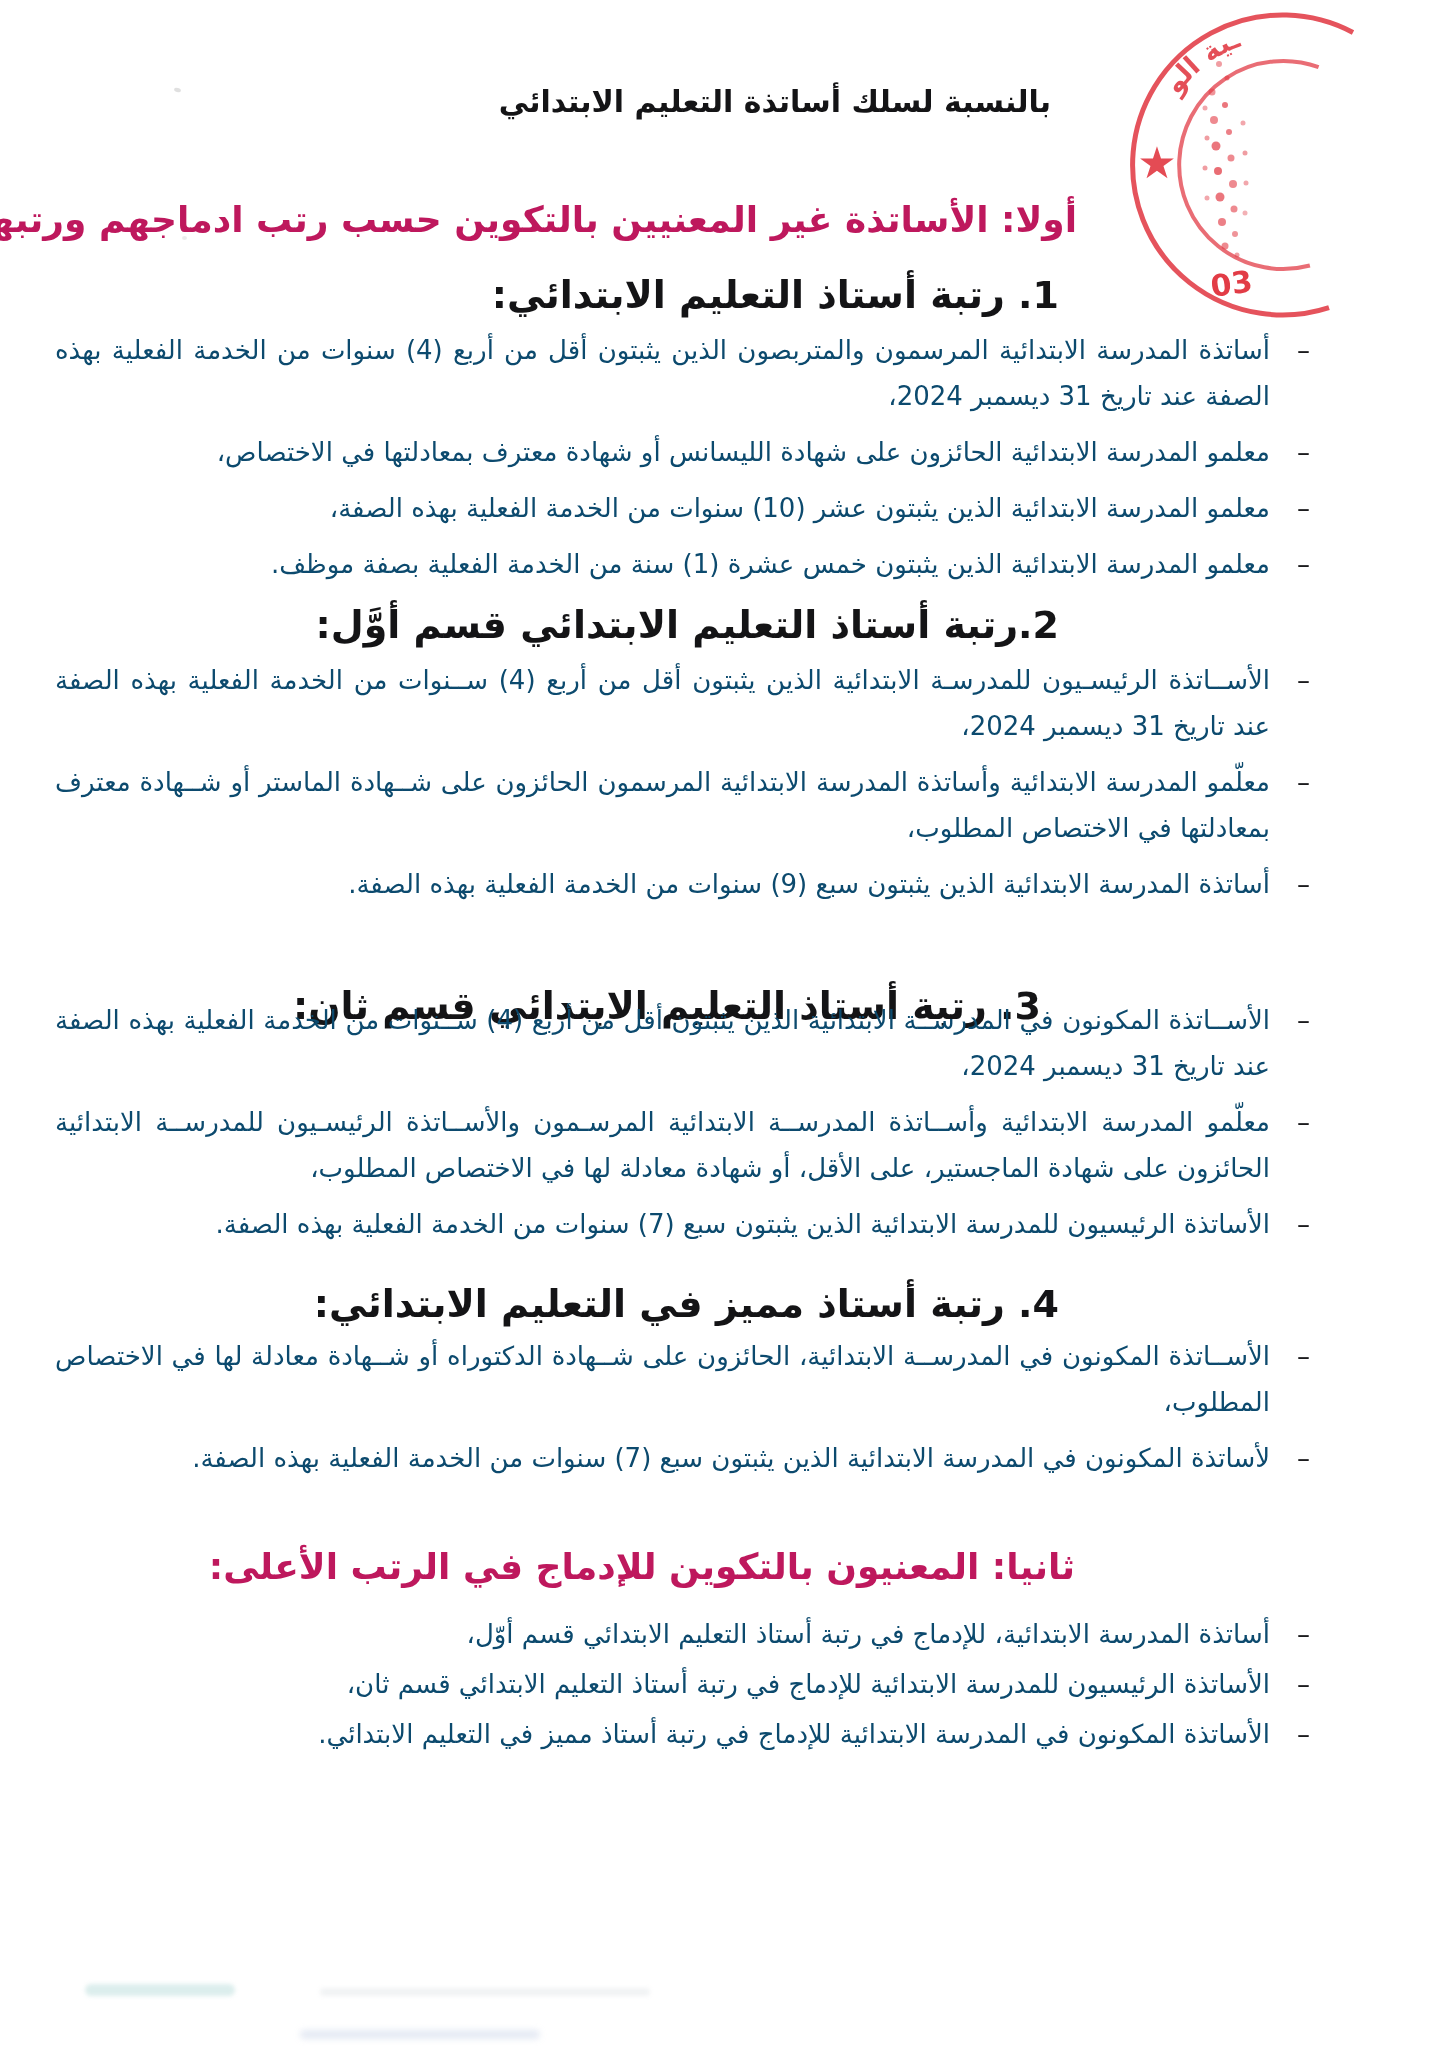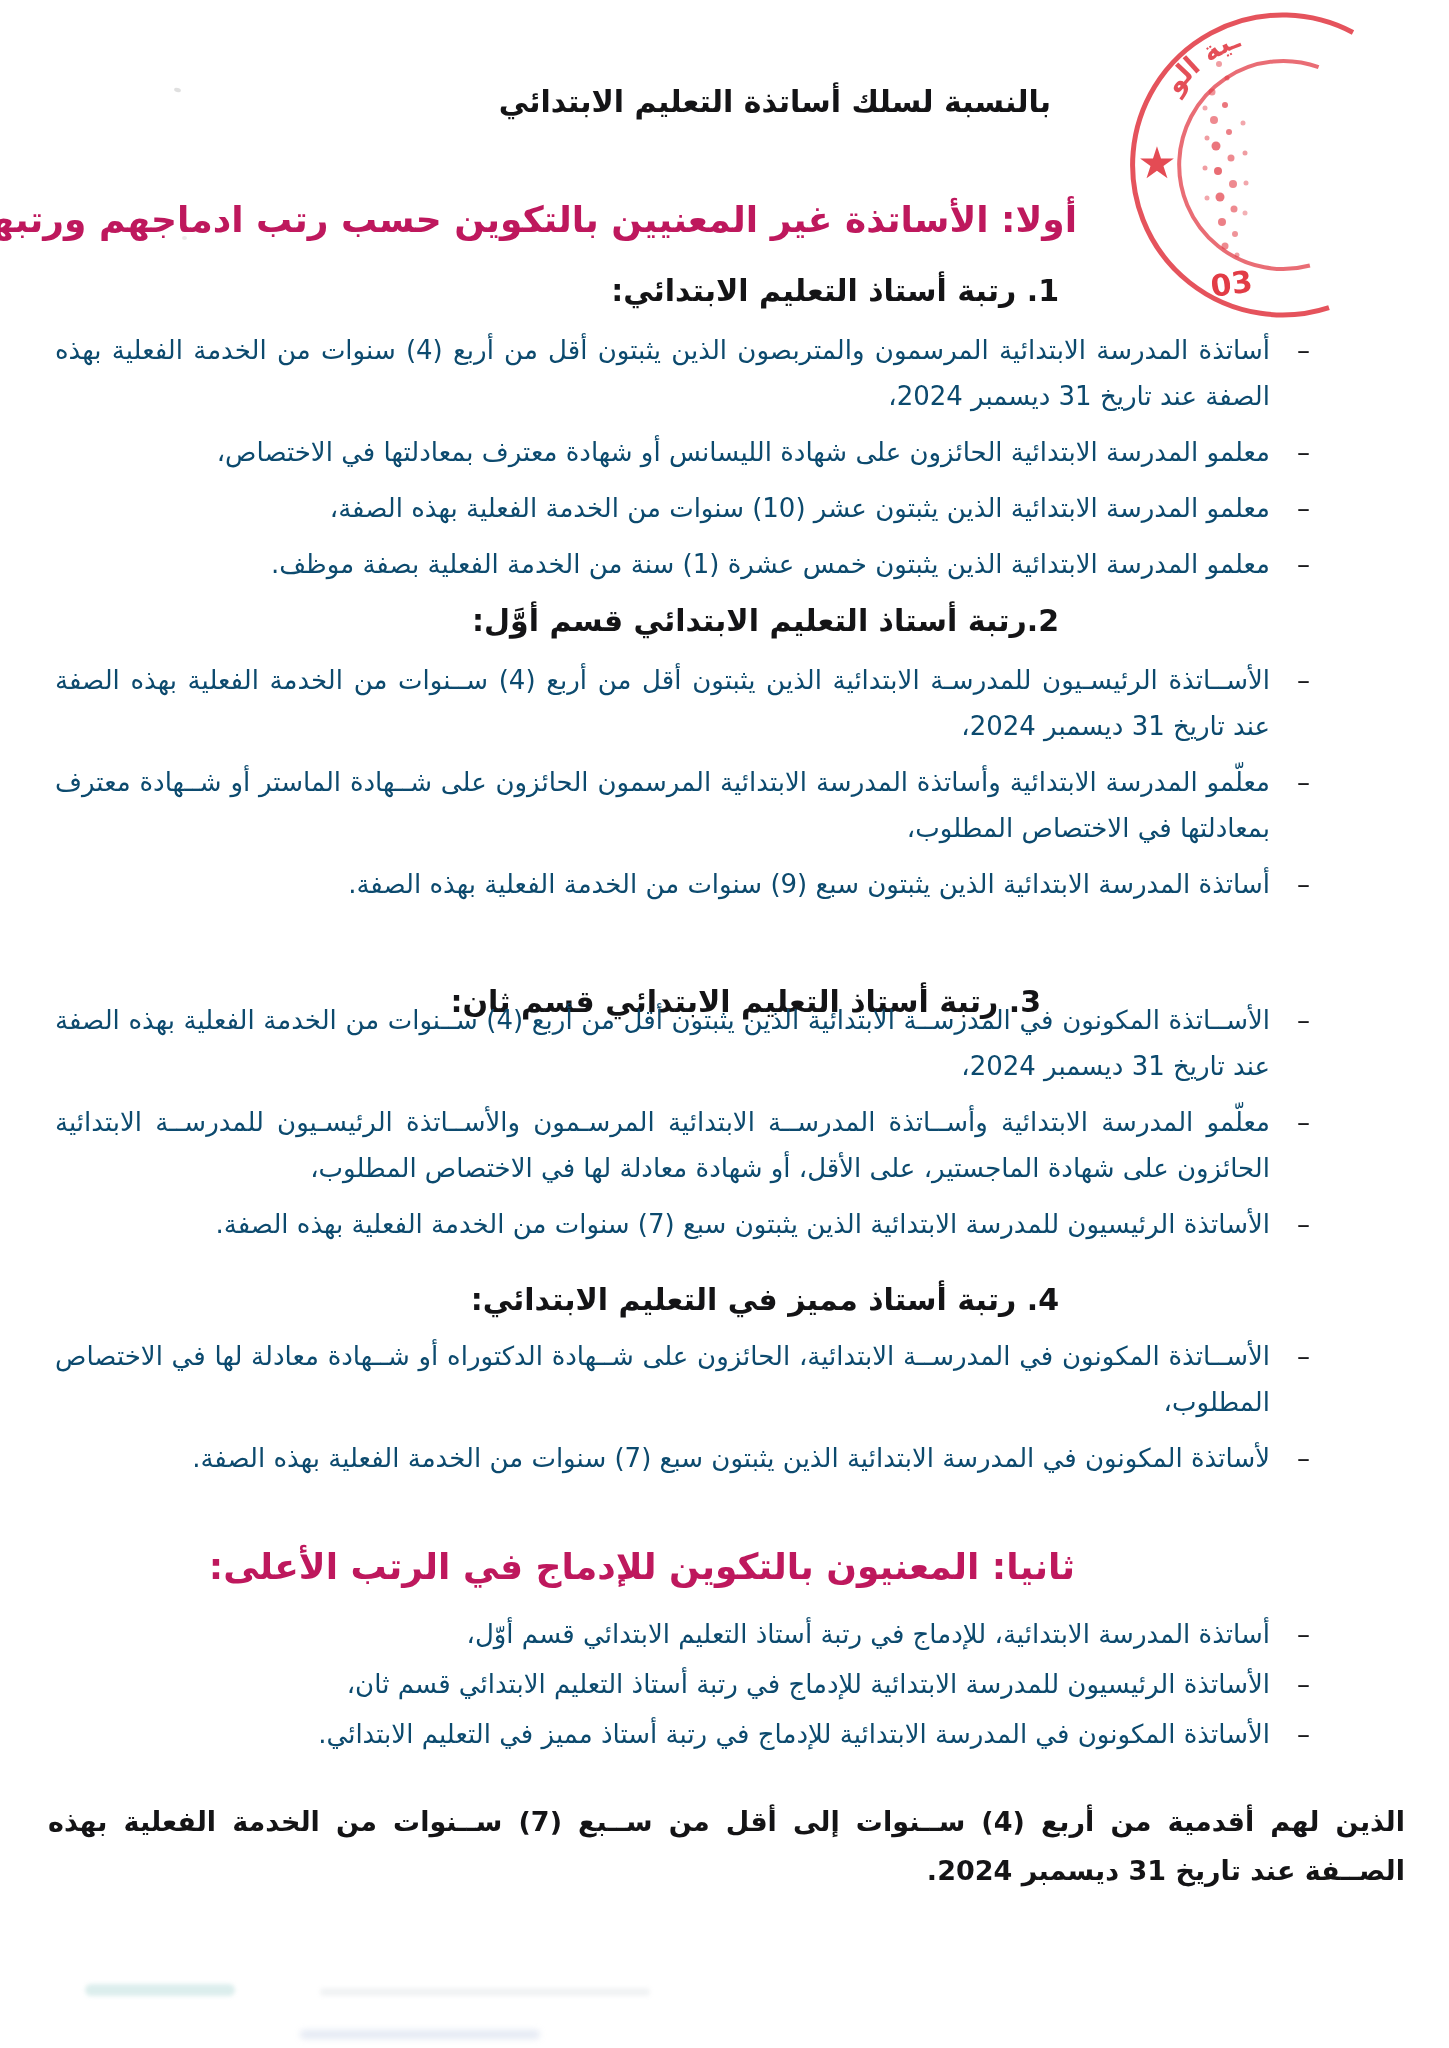--- a/index.html
+++ b/index.html
@@ -18,21 +18,21 @@
     font-size:30px;font-weight:bold;color:#141416;
     white-space:nowrap;
   }
   .blue-heading{
     font-size:36px;font-weight:bold;color:#be185d;
     white-space:nowrap;
   }
   .blue-1{top:199px;right:372px;}
   .blue-2{top:1546px;right:374px;}
   .sec-title{
-    font-size:30px;font-weight:bold;color:#141416;
+    font-size:38px;font-weight:bold;color:#141416;
     white-space:nowrap;
   }
   .sec-1{top:273px;right:390px;}
   .sec-2{top:603px;right:390px;}
   .sec-3{top:944px;right:408px;margin-top:40px;}
   .sec-4{top:1282px;right:390px;}
   .list{right:139px;left:55px;}
   .list-1{top:327px;}
   .list-2{top:657px;}
   .list-3{top:997px;}
@@ -187,21 +187,20 @@
     <div class="bullet-item">
       <span class="dash">–</span>
       <p class="btext">الأساتذة الرئيسيون للمدرسة الابتدائية للإدماج في رتبة أستاذ التعليم الابتدائي قسم ثان،</p>
     </div>
     <div class="bullet-item">
       <span class="dash">–</span>
       <p class="btext">الأساتذة المكونون في المدرسة الابتدائية للإدماج في رتبة أستاذ مميز في التعليم الابتدائي.</p>
     </div>
   </div>
 
-  <p class="abs closing">الذين لهم أقدمية من أربع (4) ســنوات إلى أقل من ســبع (7) ســنوات من الخدمة الفعلية بهذه الصــفة عند تاريخ 31 ديسمبر 2024.</p>
 
   <div class="abs speck speck-1"></div>
   <div class="abs speck speck-2"></div>
   <div class="abs smudge smudge-1"></div>
   <div class="abs smudge smudge-2"></div>
   <div class="abs smudge smudge-3"></div>
 
 </div>
 
 </body></html>

